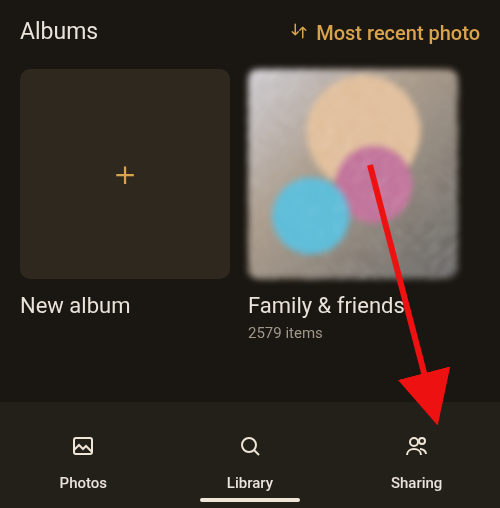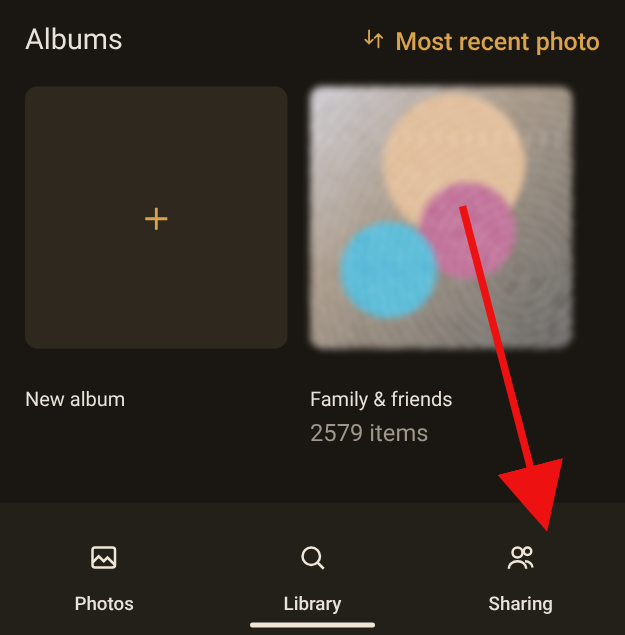--- a/index.html
+++ b/index.html
@@ -26,22 +26,22 @@
   }
   .thumb.album::after {
     content:""; position:absolute; inset:0;
     background:
       repeating-radial-gradient(circle at 20% 20%, rgba(255,255,255,.9) 0 1px, transparent 1px 6px),
       repeating-radial-gradient(circle at 80% 70%, rgba(255,255,255,.7) 0 1px, transparent 1px 8px),
       repeating-linear-gradient(45deg, rgba(255,255,255,.25) 0 2px, transparent 2px 7px);
     mix-blend-mode:screen;
     opacity:.9;
   }
-  .card-title { color:#e9e3db; font-size:16px; margin-top:31px; }
-  .card-sub   { color:#9f978b; font-size:19px; margin-top:6px; }
+  .card-title { color:#e9e3db; font-size:22px; margin-top:14px; }
+  .card-sub   { color:#9f978b; font-size:15px; margin-top:6px; }
 
   .navbar { position:absolute; left:0; right:0; bottom:0; height:106px; background:#23201a; display:flex; justify-content:space-around; align-items:center; padding-top:12px; }
   .nav-item { display:flex; flex-direction:column; align-items:center; gap:8px; width:120px; cursor:pointer; }
   .nav-icon-wrap { width:72px; height:36px; border-radius:18px; display:flex; align-items:center; justify-content:center; }
   .nav-item.active .nav-icon-wrap { background:#4e4431; }
   .nav-icon-wrap svg { width:24px; height:24px; fill:none; stroke:#efe6d8; stroke-width:2; }
   .nav-item.active .nav-icon-wrap svg { stroke:#efe6d8; }
   .nav-label { color:#e9e3db; font-size:15px; font-weight:500; }
   .nav-item.active .nav-label { color:#f5ecdc; }
 

